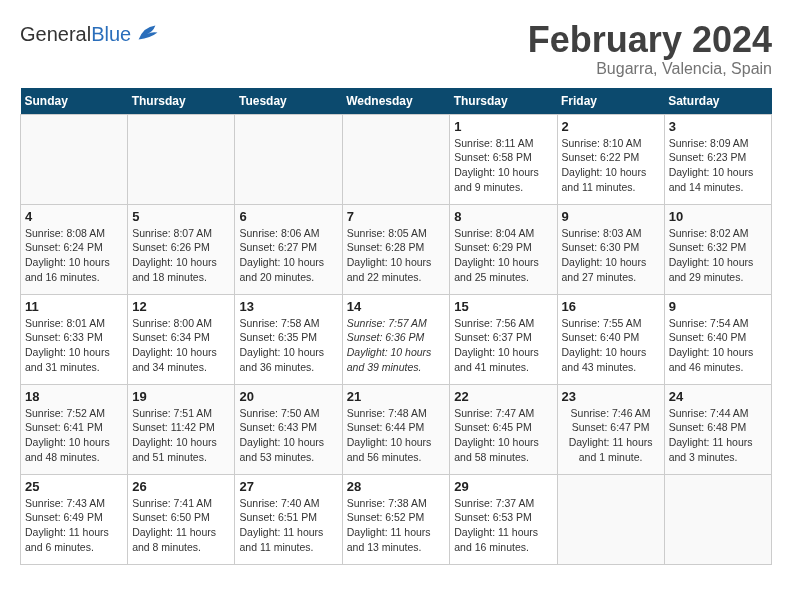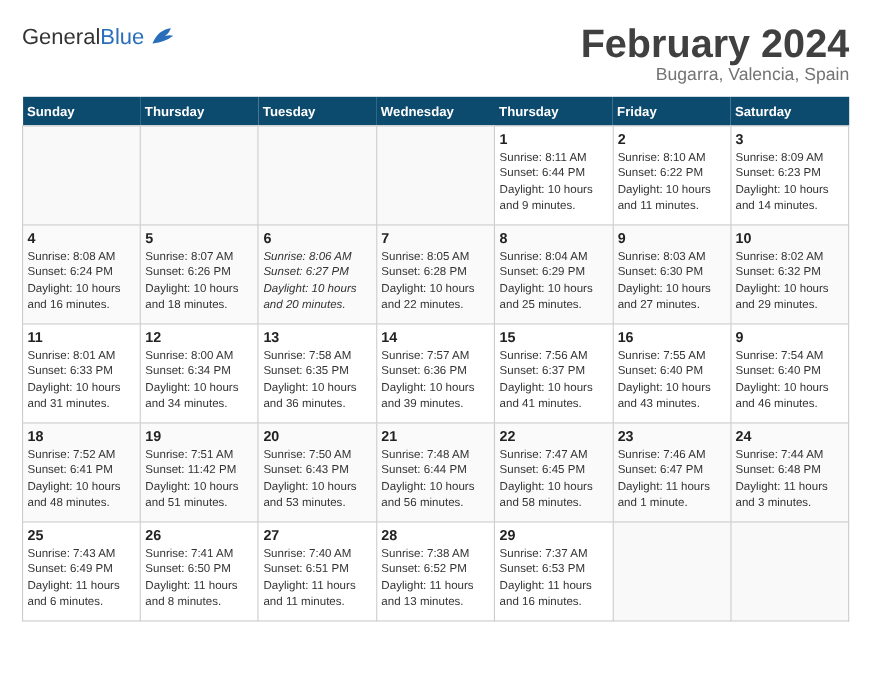--- a/index.html
+++ b/index.html
@@ -115,21 +115,21 @@
   </thead>
   <tbody id="calendar-body">
   <tr>
         <td class="empty-cell"></td>
         <td class="empty-cell"></td>
         <td class="empty-cell"></td>
         <td class="empty-cell"></td>
         <td>
           <span class="day-num">1</span>
           <div class="day-info" style="white-space: pre-line;">Sunrise: 8:11 AM
-Sunset: 6:44 PM
+Sunset: 6:58 PM
 Daylight: 10 hours
 and 9 minutes.</div>
         </td>
         <td>
           <span class="day-num">2</span>
           <div class="day-info" style="white-space: pre-line;">Sunrise: 8:10 AM
 Sunset: 6:22 PM
 Daylight: 10 hours
 and 11 minutes.</div>
         </td>
@@ -151,21 +151,21 @@
         </td>
         <td>
           <span class="day-num">5</span>
           <div class="day-info" style="white-space: pre-line;">Sunrise: 8:07 AM
 Sunset: 6:26 PM
 Daylight: 10 hours
 and 18 minutes.</div>
         </td>
         <td>
           <span class="day-num">6</span>
-          <div class="day-info" style="white-space: pre-line; font-style: italic;">Sunrise: 8:06 AM
+          <div class="day-info" style="white-space: pre-line;">Sunrise: 8:06 AM
 Sunset: 6:27 PM
 Daylight: 10 hours
 and 20 minutes.</div>
         </td>
         <td>
           <span class="day-num">7</span>
           <div class="day-info" style="white-space: pre-line;">Sunrise: 8:05 AM
 Sunset: 6:28 PM
 Daylight: 10 hours
 and 22 minutes.</div>
@@ -209,21 +209,21 @@
         </td>
         <td>
           <span class="day-num">13</span>
           <div class="day-info" style="white-space: pre-line;">Sunrise: 7:58 AM
 Sunset: 6:35 PM
 Daylight: 10 hours
 and 36 minutes.</div>
         </td>
         <td>
           <span class="day-num">14</span>
-          <div class="day-info" style="white-space: pre-line;">Sunrise: 7:57 AM
+          <div class="day-info" style="white-space: pre-line; font-style: italic;">Sunrise: 7:57 AM
 Sunset: 6:36 PM
 Daylight: 10 hours
 and 39 minutes.</div>
         </td>
         <td>
           <span class="day-num">15</span>
           <div class="day-info" style="white-space: pre-line;">Sunrise: 7:56 AM
 Sunset: 6:37 PM
 Daylight: 10 hours
 and 41 minutes.</div>
@@ -274,21 +274,21 @@
         </td>
         <td>
           <span class="day-num">22</span>
           <div class="day-info" style="white-space: pre-line;">Sunrise: 7:47 AM
 Sunset: 6:45 PM
 Daylight: 10 hours
 and 58 minutes.</div>
         </td>
         <td>
           <span class="day-num">23</span>
-          <div class="day-info" style="white-space: pre-line;">Sunrise: 7:46 AM
+          <div class="day-info" style="white-space: pre-line; text-align: center;">Sunrise: 7:46 AM
 Sunset: 6:47 PM
 Daylight: 11 hours
 and 1 minute.</div>
         </td>
         <td>
           <span class="day-num">24</span>
           <div class="day-info" style="white-space: pre-line;">Sunrise: 7:44 AM
 Sunset: 6:48 PM
 Daylight: 11 hours
 and 3 minutes.</div>

